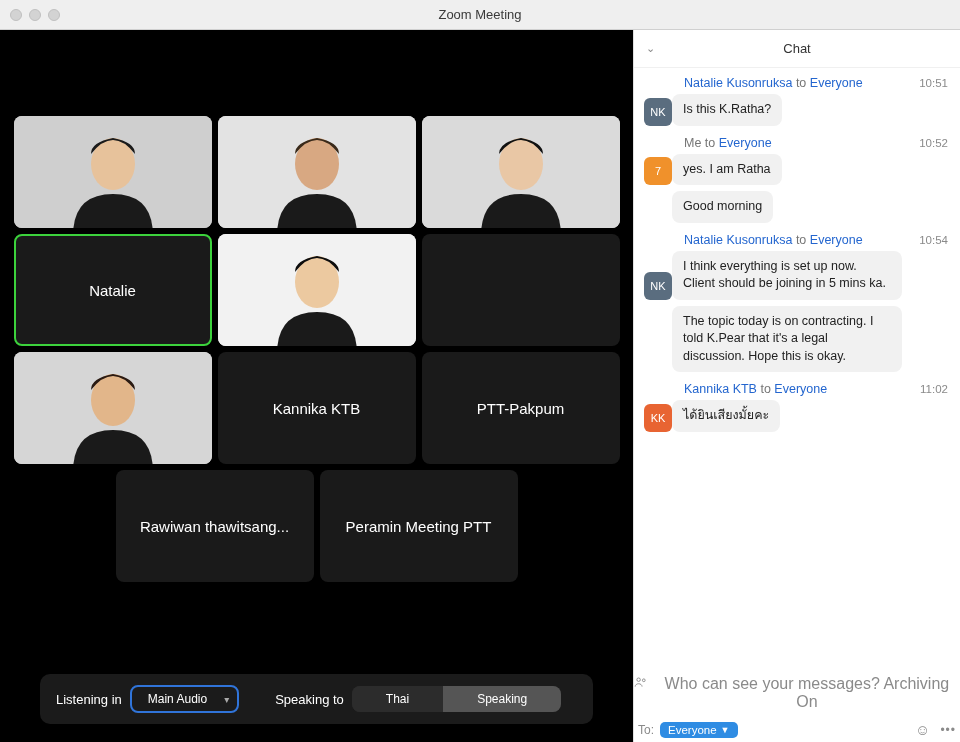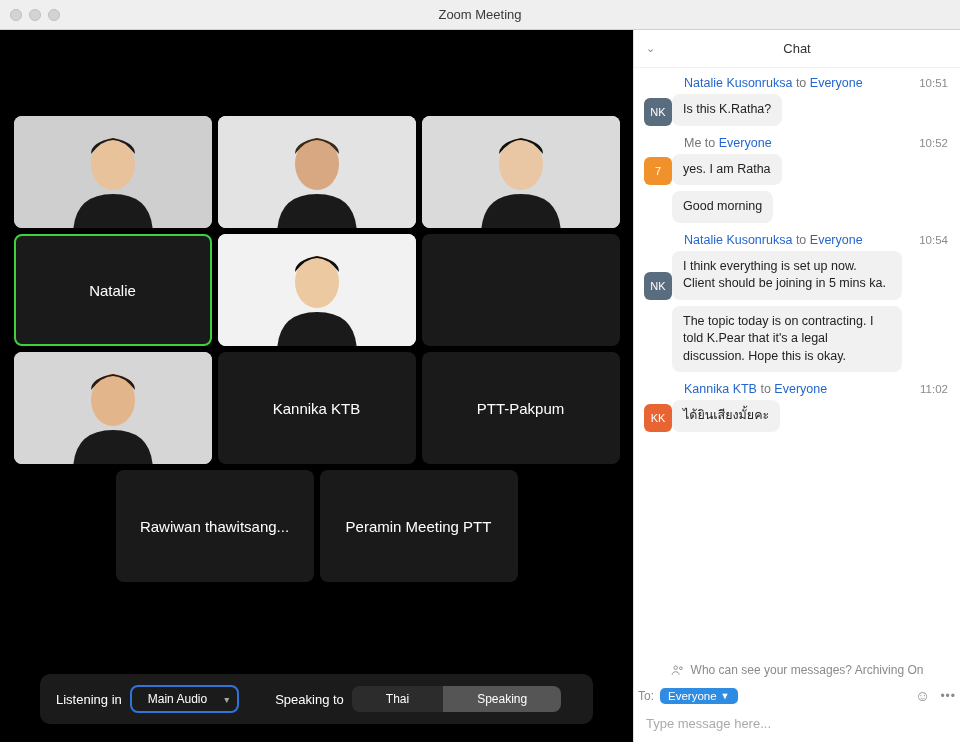--- a/index.html
+++ b/index.html
@@ -241,21 +241,21 @@
   .bubble {
     background: #f1f1f1;
     border-radius: 8px;
     padding: 7px 11px;
     color: #222;
     line-height: 1.4;
     max-width: 230px;
   }
   .chat-footer1 {
     text-align: center;
-    font-size: 12px;
+    font-size: 16px;
     color: #8a8a8a;
     padding: 6px 0;
     display:flex;
     justify-content:center;
     gap:6px;
   }
   .chat-footer2 {
     display: flex;
     align-items: center;
     padding: 4px 4px;
@@ -477,18 +477,15 @@
       <span class="to-pill">
         <span>Everyone</span>
         <span style="font-size:9px">▼</span>
       </span>
       <div class="footer-right">
         <span style="font-size:15px">☺</span>
         <span style="letter-spacing:1px">•••</span>
       </div>
     </div>
 
-    <div class="chat-input">
-      <input type="text" placeholder="Type message here..." style="">
-    </div>
   </div>
 
 </div>
 
 </body></html>

